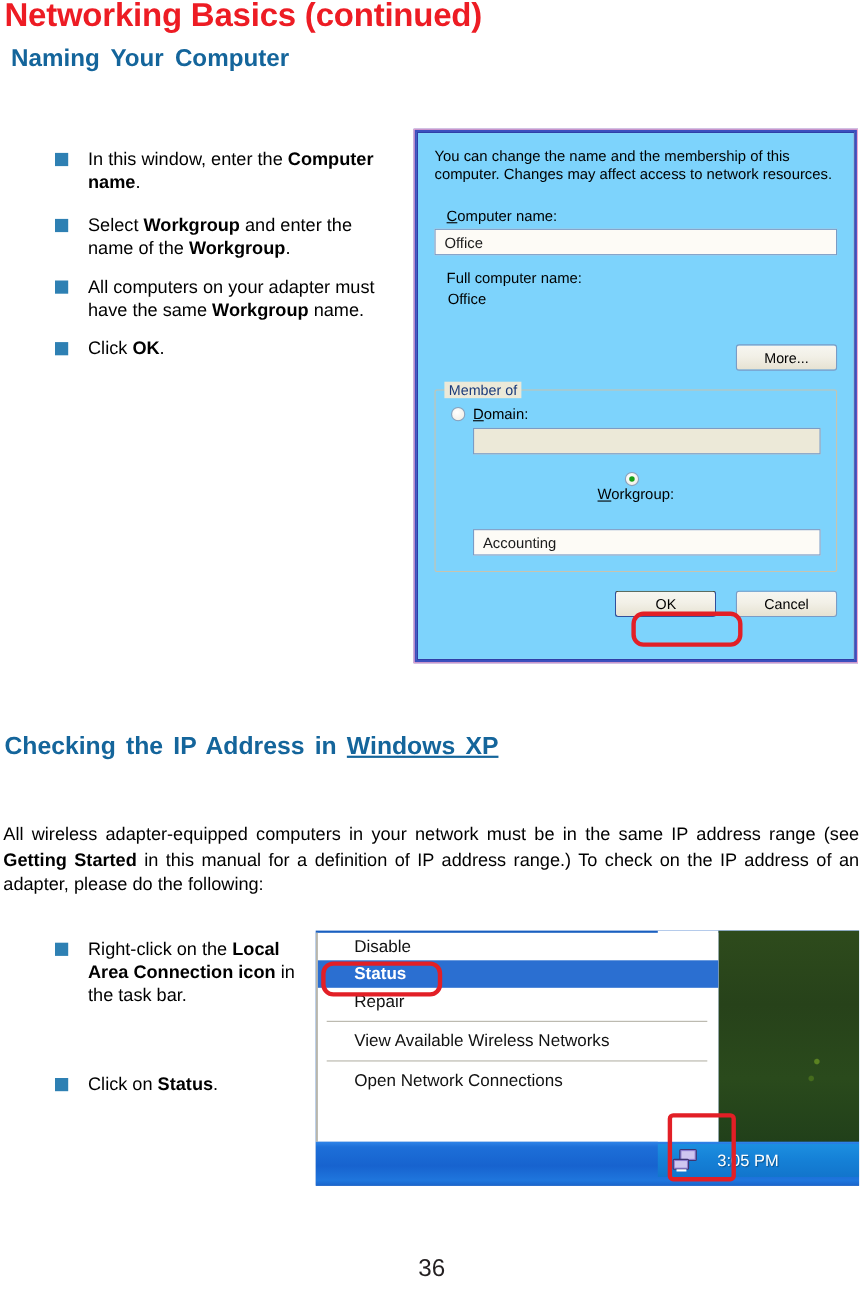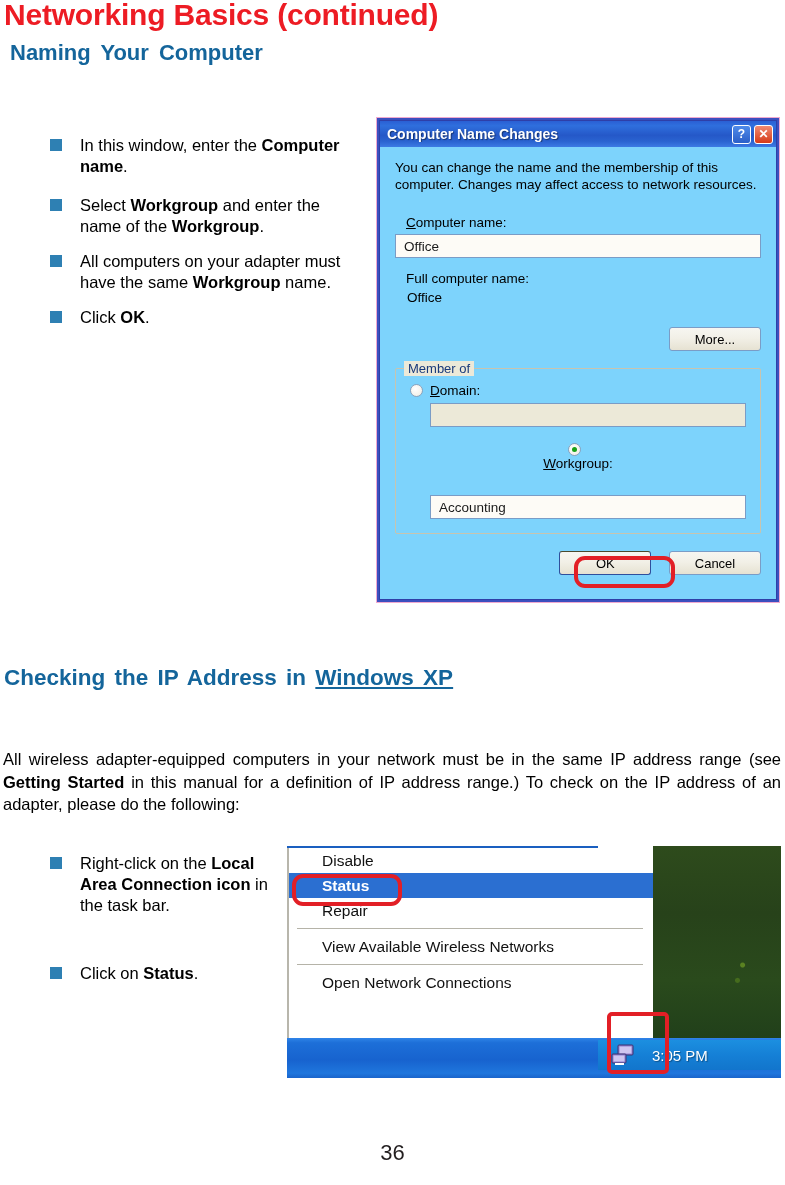--- a/index.html
+++ b/index.html
@@ -290,39 +290,34 @@
   </div>
   <div class="bullet-item">
     <span class="sq"></span>
     <span><span>Click </span><b>OK</b><span>.</span></span>
   </div>
 </div>
 
 <div class="xp-dialog">
   <div class="xp-dialog-inner">
 
-    <div class="xp-titlebar">
-      <div class="xp-title">Computer Name Changes</div>
-      <div class="xp-btn-help">?</div>
-      <div class="xp-btn-close">✕</div>
-    </div>
 
     <div class="xp-body">
 
       <div class="xp-desc">You can change the name and the membership of this computer. Changes may affect access to network resources.</div>
 
       <div class="xp-label"><u>C</u>omputer name:</div>
       <div class="xp-textbox">
         <span>Office</span>
       </div>
 
       <div class="xp-label" style="margin-top:13px;">Full computer name:</div>
       <div class="xp-static-indent">Office</div>
 
-      <div style="text-align:right; margin-top:22px;">
+      <div style="text-align:right; margin-top:34px;">
         <div class="xp-button">
             <span>More...</span>
           </div>
       </div>
 
       <div class="xp-groupbox" style="margin-top:17px;">
         <div class="xp-group-legend">Member of</div>
 
         <div class="xp-radio-row">
           <span class="xp-radio"></span>
@@ -358,21 +353,21 @@
 
 <div class="section-heading">
   <span>Checking the IP Address in </span><span class="u">Windows XP</span>
 </div>
 
 <div class="body-par">
   <span><span>All wireless adapter-equipped computers in your network must be in the same IP address range (see </span><b>Getting Started</b><span> in this manual for a definition of IP address range.) To check on the IP address of an adapter, please do the following:</span></span>
 </div>
 
 <div class="bullet-list" style="left:46px; top:853px; width:225px;">
-  <div class="bullet-item" style="margin-bottom:47px;">
+  <div class="bullet-item" style="margin-bottom:60px;">
     <span class="sq"></span>
     <span><span>Right-click on the </span><b>Local Area Connection icon</b><span> in the task bar.</span></span>
   </div>
   <div class="bullet-item">
     <span class="sq"></span>
     <span><span>Click on </span><b>Status</b><span>.</span></span>
   </div>
 </div>
 
 <div class="ctx-shot">

